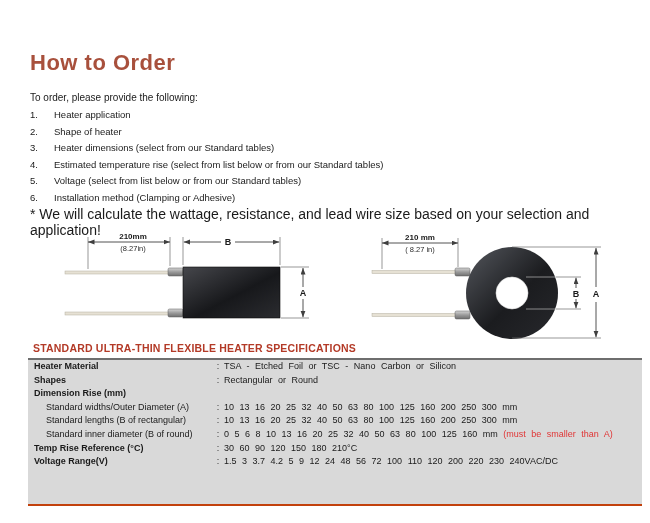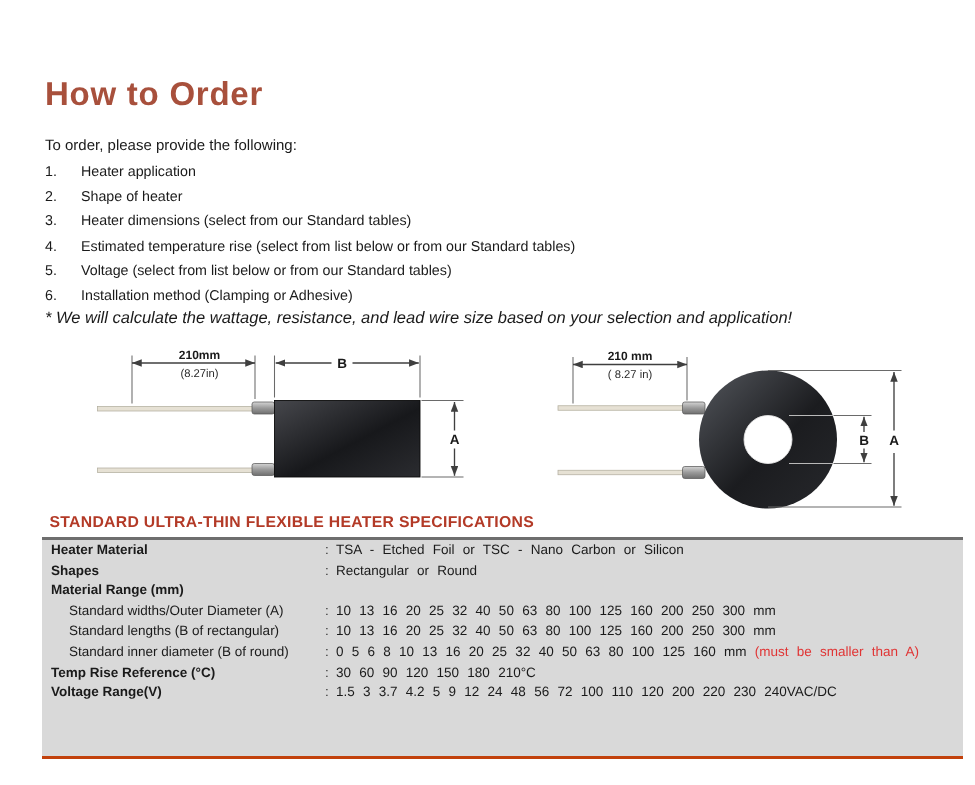--- a/index.html
+++ b/index.html
@@ -4,21 +4,21 @@
 <style>
   html,body{margin:0;padding:0;background:#fff;}
   #page{position:relative;width:650px;height:523px;background:#fff;overflow:hidden;
         font-family:"Liberation Sans",sans-serif;color:#1a1a1a;}
   .title{position:absolute;left:30px;top:50px;font-size:22px;font-weight:bold;
          color:#A8503C;letter-spacing:.5px;}
   .intro{position:absolute;left:30px;top:92px;font-size:10px;}
   .steps{position:absolute;left:30px;top:107px;font-size:9.5px;}
   .step{display:flex;line-height:16.6px;}
   .step .num{width:24px;flex:0 0 24px;}
-  .note{position:absolute;left:30px;top:206px;font-size:11px;font-style:italic;font-weight:bold;
+  .note{position:absolute;left:30px;top:206px;font-size:14px;font-weight:bold;
         font-weight:normal;}
   .note{font-weight:bold;font-weight:500;}
   svg.diagrams{position:absolute;left:0;top:225px;}
   .dim-bold{font-size:8px;font-weight:bold;fill:#1a1a1a;}
   .dim-reg{font-size:7.5px;fill:#2a2a2a;}
   .dim-letter{font-size:9px;font-weight:bold;fill:#1a1a1a;}
   .spec-heading{position:absolute;left:33px;top:342px;font-size:10.5px;font-weight:bold;
                 color:#B33A27;letter-spacing:.2px;}
   .spec-table{position:absolute;left:28px;top:358px;width:614px;height:148px;
               background:#D9D9D9;border-top:2px solid #6e6e6e;border-bottom:2px solid #c2410c;
@@ -177,21 +177,21 @@
           <td class="lbl">Heater Material</td>
           <td class="col">:</td>
           <td class="val">TSA - Etched Foil or TSC - Nano Carbon or Silicon</td>
         </tr>
         <tr class="main">
           <td class="lbl">Shapes</td>
           <td class="col">:</td>
           <td class="val">Rectangular or Round</td>
         </tr>
         <tr class="main">
-          <td class="lbl">Material Range (mm)</td>
+          <td class="lbl">Dimension Rise (mm)</td>
           <td class="col"></td>
           <td class="val"></td>
         </tr>
         <tr class="indent">
           <td class="lbl">Standard widths/Outer Diameter (A)</td>
           <td class="col">:</td>
           <td class="val">10 13 16 20 25 32 40 50 63 80 100 125 160 200 250 300 mm</td>
         </tr>
         <tr class="indent">
           <td class="lbl">Standard lengths (B of rectangular)</td>

